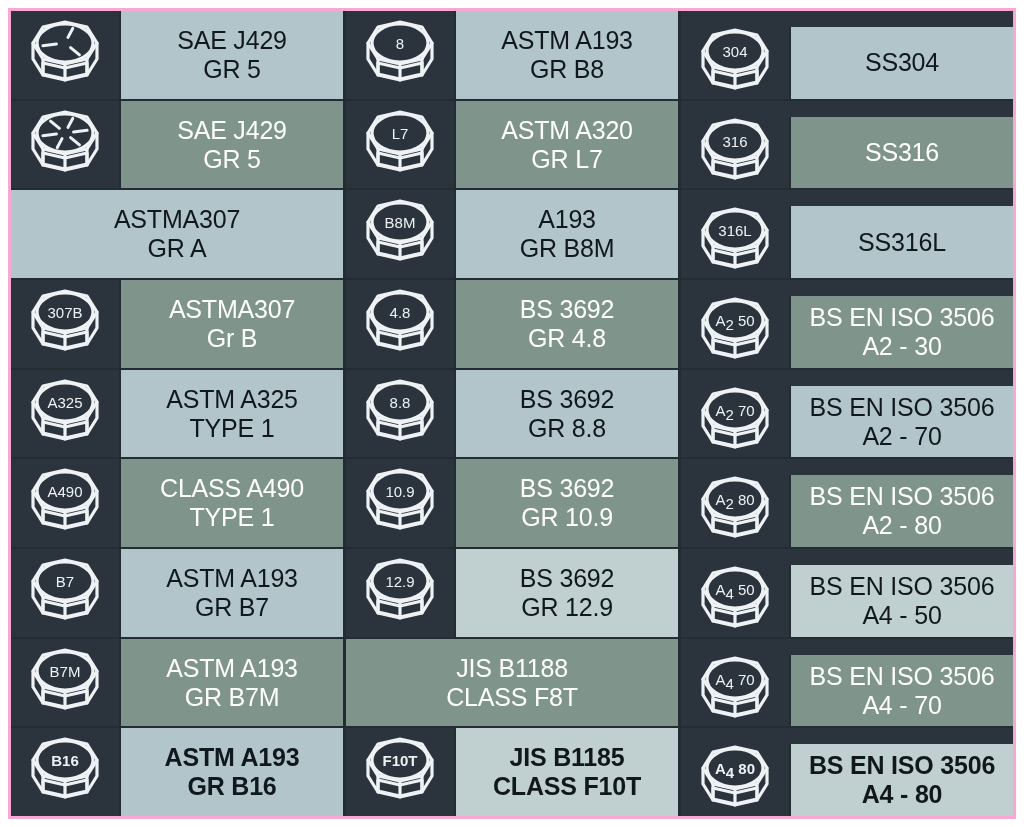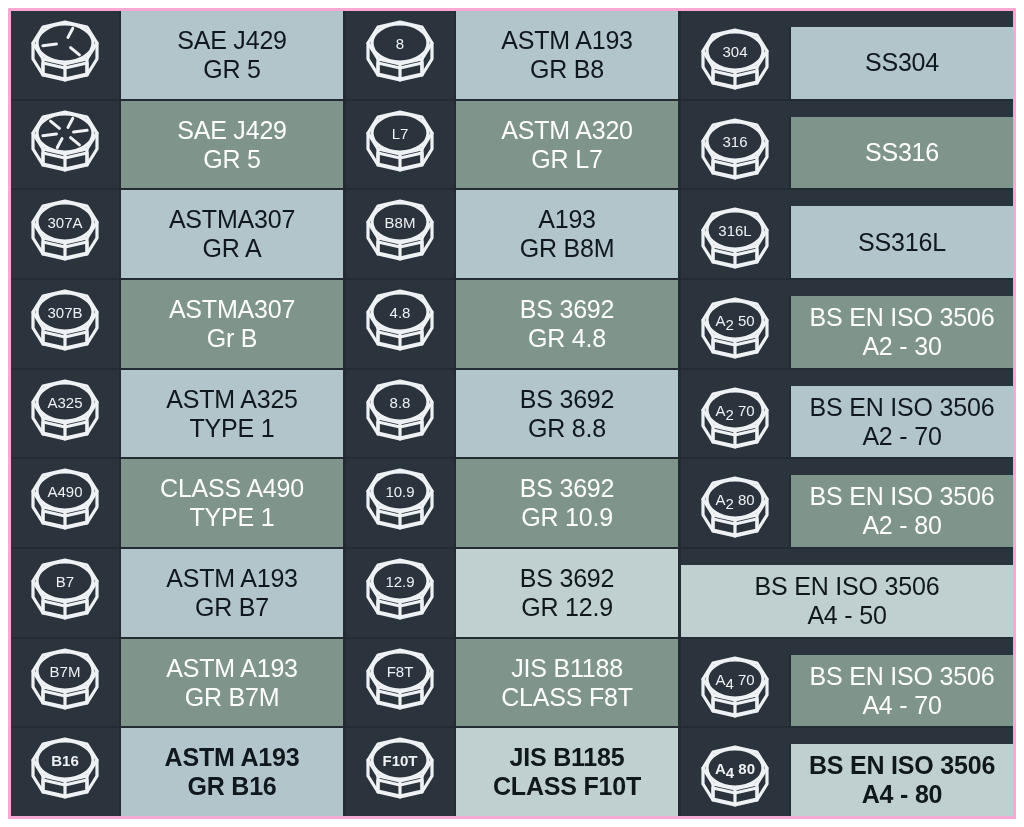--- a/index.html
+++ b/index.html
@@ -215,32 +215,20 @@
             <text x="46" y="24" class="glyph">316</text>
           </svg>
         </div>
         <div class="label-cell theme-dark">
           <span class="line1">SS316</span>
         </div>
       </div>
     </div>
     <div class="table-row">
       <div class="grade-group">
-        <div class="icon-cell">
-          <svg viewBox="0 0 92 72" class="bolt-icon">
-            <path d="M 24,8 L 46,3 L 68,8 L 78,24 L 68,40 L 46,45 L 24,40 L 14,24 Z" class="stroke"></path>
-            <path d="M 14,24 L 14,40 L 24,56 L 46,61 L 68,56 L 78,40 L 78,24" class="stroke"></path>
-            <path d="M 24,40 L 24,56" class="stroke"></path>
-            <path d="M 46,45 L 46,61" class="stroke"></path>
-            <path d="M 68,40 L 68,56" class="stroke"></path>
-            <path d="M 24,44 L 46,49 L 68,44 L 68,55 L 46,60 L 24,55 Z" class="stroke"></path>
-            <ellipse cx="46" cy="24" rx="28" ry="19" class="stroke"></ellipse>
-            <text x="46" y="24" class="glyph">307A</text>
-          </svg>
-        </div>
         <div class="label-cell theme-light">
           <span class="line1">ASTMA307</span>
           <span class="line2">GR A</span>
         </div>
       </div>
       <div class="grade-group">
         <div class="icon-cell">
           <svg viewBox="0 0 92 72" class="bolt-icon">
             <path d="M 24,8 L 46,3 L 68,8 L 78,24 L 68,40 L 46,45 L 24,40 L 14,24 Z" class="stroke"></path>
             <path d="M 14,24 L 14,40 L 24,56 L 46,61 L 68,56 L 78,40 L 78,24" class="stroke"></path>
@@ -474,20 +462,32 @@
             <ellipse cx="46" cy="24" rx="28" ry="19" class="stroke"></ellipse>
             <text x="46" y="24" class="glyph">12.9</text>
           </svg>
         </div>
         <div class="label-cell theme-pale">
           <span class="line1">BS 3692</span>
           <span class="line2">GR 12.9</span>
         </div>
       </div>
       <div class="grade-group">
+        <div class="icon-cell">
+          <svg viewBox="0 0 92 72" class="bolt-icon">
+            <path d="M 24,8 L 46,3 L 68,8 L 78,24 L 68,40 L 46,45 L 24,40 L 14,24 Z" class="stroke"></path>
+            <path d="M 14,24 L 14,40 L 24,56 L 46,61 L 68,56 L 78,40 L 78,24" class="stroke"></path>
+            <path d="M 24,40 L 24,56" class="stroke"></path>
+            <path d="M 46,45 L 46,61" class="stroke"></path>
+            <path d="M 68,40 L 68,56" class="stroke"></path>
+            <path d="M 24,44 L 46,49 L 68,44 L 68,55 L 46,60 L 24,55 Z" class="stroke"></path>
+            <ellipse cx="46" cy="24" rx="28" ry="19" class="stroke"></ellipse>
+            <text x="46" y="24" class="glyph">A<tspan dy="4" class="sub">4</tspan><tspan dy="-4"> 50</tspan></text>
+          </svg>
+        </div>
         <div class="label-cell theme-pale">
           <span class="line1">BS EN ISO 3506</span>
           <span class="line2">A4 - 50</span>
         </div>
       </div>
     </div>
     <div class="table-row">
       <div class="grade-group">
         <div class="icon-cell">
           <svg viewBox="0 0 92 72" class="bolt-icon">
@@ -500,32 +500,20 @@
             <ellipse cx="46" cy="24" rx="28" ry="19" class="stroke"></ellipse>
             <text x="46" y="24" class="glyph">B7M</text>
           </svg>
         </div>
         <div class="label-cell theme-dark">
           <span class="line1">ASTM A193</span>
           <span class="line2">GR B7M</span>
         </div>
       </div>
       <div class="grade-group">
-        <div class="icon-cell">
-          <svg viewBox="0 0 92 72" class="bolt-icon">
-            <path d="M 24,8 L 46,3 L 68,8 L 78,24 L 68,40 L 46,45 L 24,40 L 14,24 Z" class="stroke"></path>
-            <path d="M 14,24 L 14,40 L 24,56 L 46,61 L 68,56 L 78,40 L 78,24" class="stroke"></path>
-            <path d="M 24,40 L 24,56" class="stroke"></path>
-            <path d="M 46,45 L 46,61" class="stroke"></path>
-            <path d="M 68,40 L 68,56" class="stroke"></path>
-            <path d="M 24,44 L 46,49 L 68,44 L 68,55 L 46,60 L 24,55 Z" class="stroke"></path>
-            <ellipse cx="46" cy="24" rx="28" ry="19" class="stroke"></ellipse>
-            <text x="46" y="24" class="glyph">F8T</text>
-          </svg>
-        </div>
         <div class="label-cell theme-dark">
           <span class="line1">JIS B1188</span>
           <span class="line2">CLASS F8T</span>
         </div>
       </div>
       <div class="grade-group">
         <div class="icon-cell">
           <svg viewBox="0 0 92 72" class="bolt-icon">
             <path d="M 24,8 L 46,3 L 68,8 L 78,24 L 68,40 L 46,45 L 24,40 L 14,24 Z" class="stroke"></path>
             <path d="M 14,24 L 14,40 L 24,56 L 46,61 L 68,56 L 78,40 L 78,24" class="stroke"></path>

